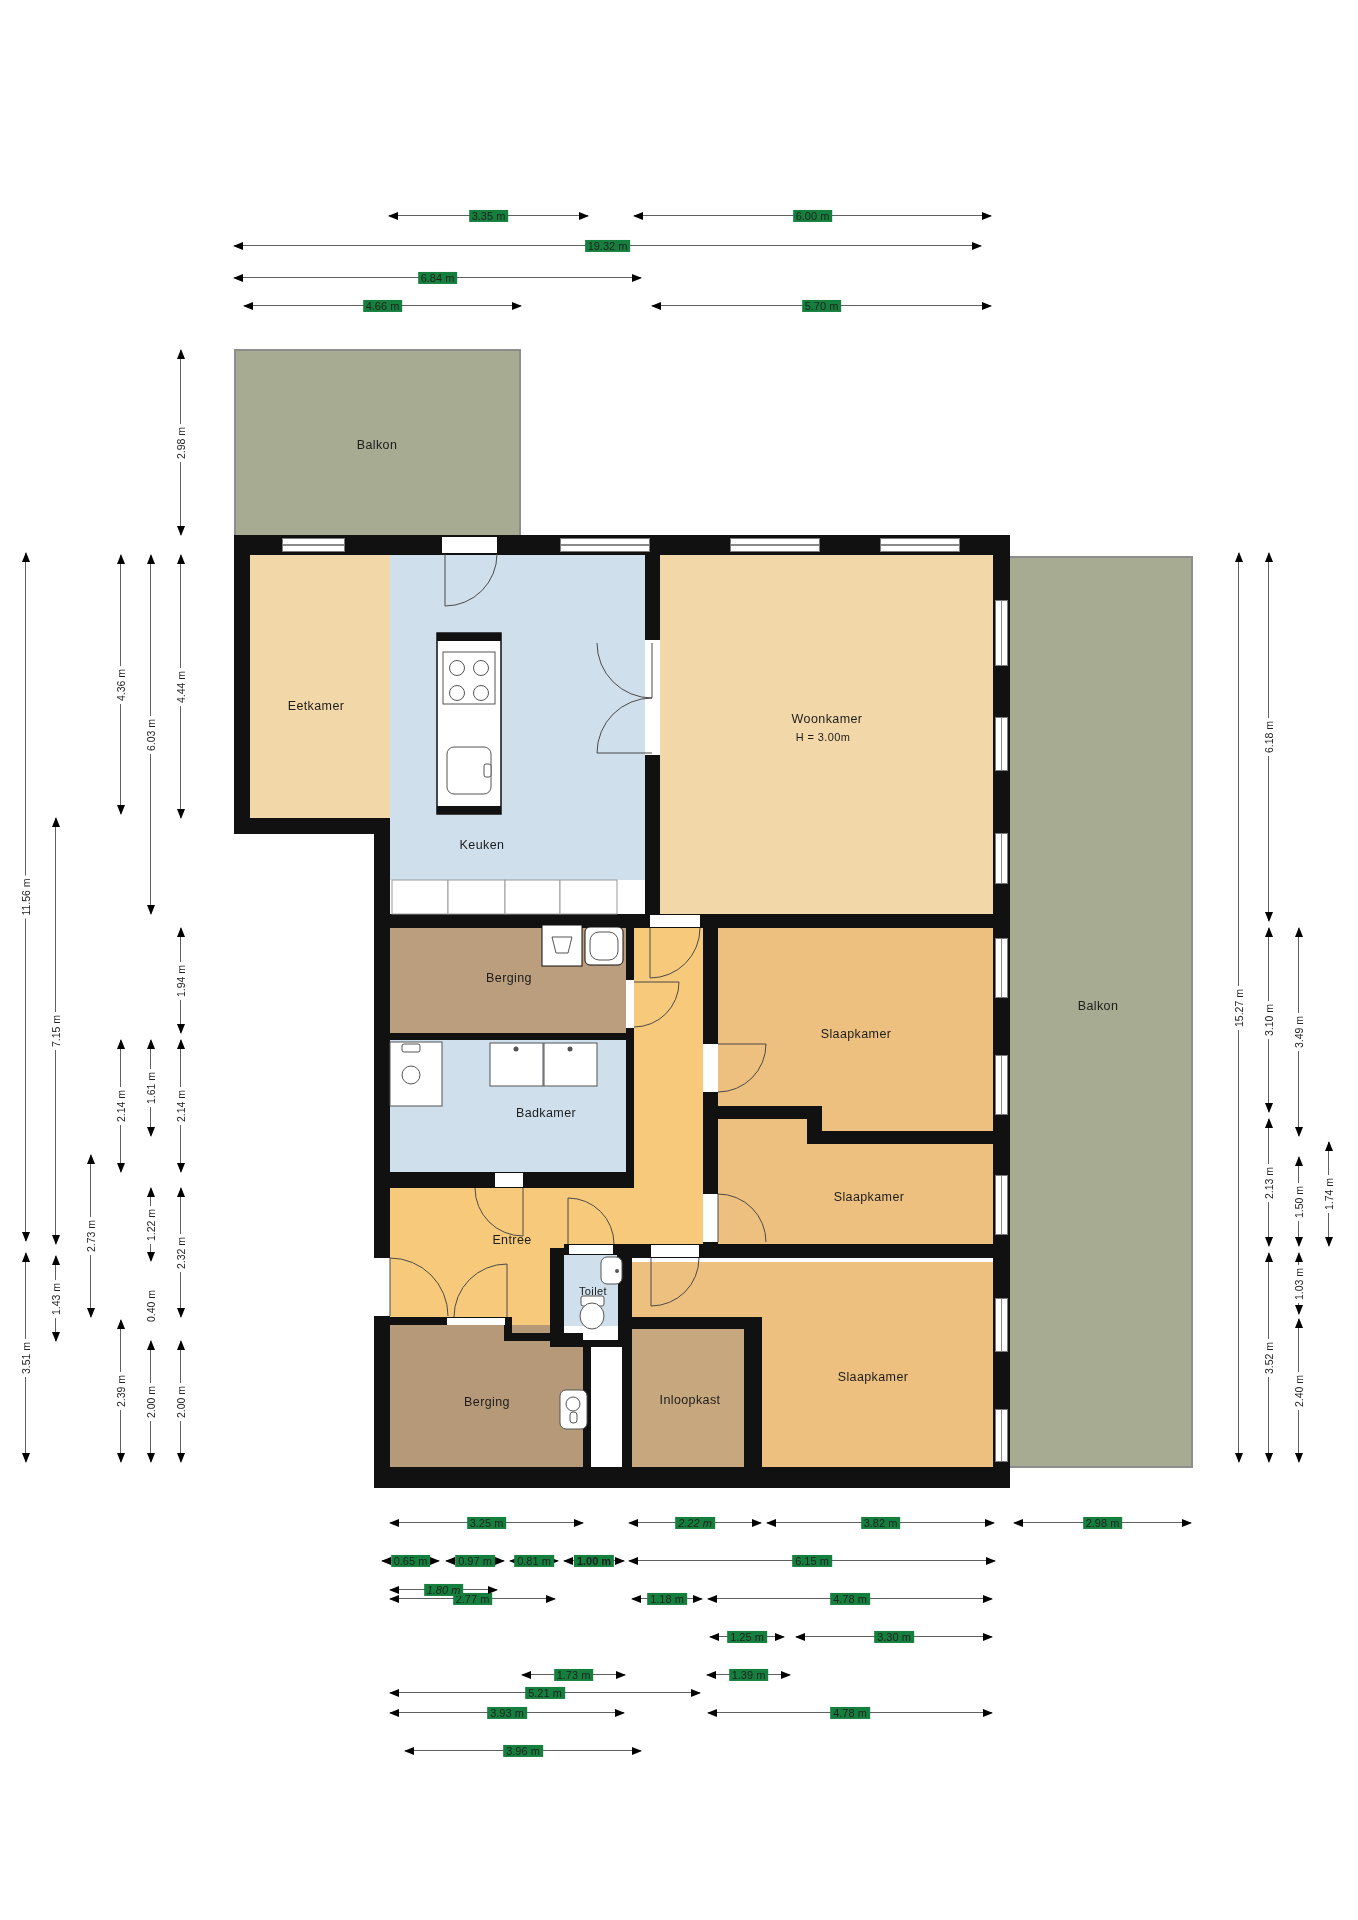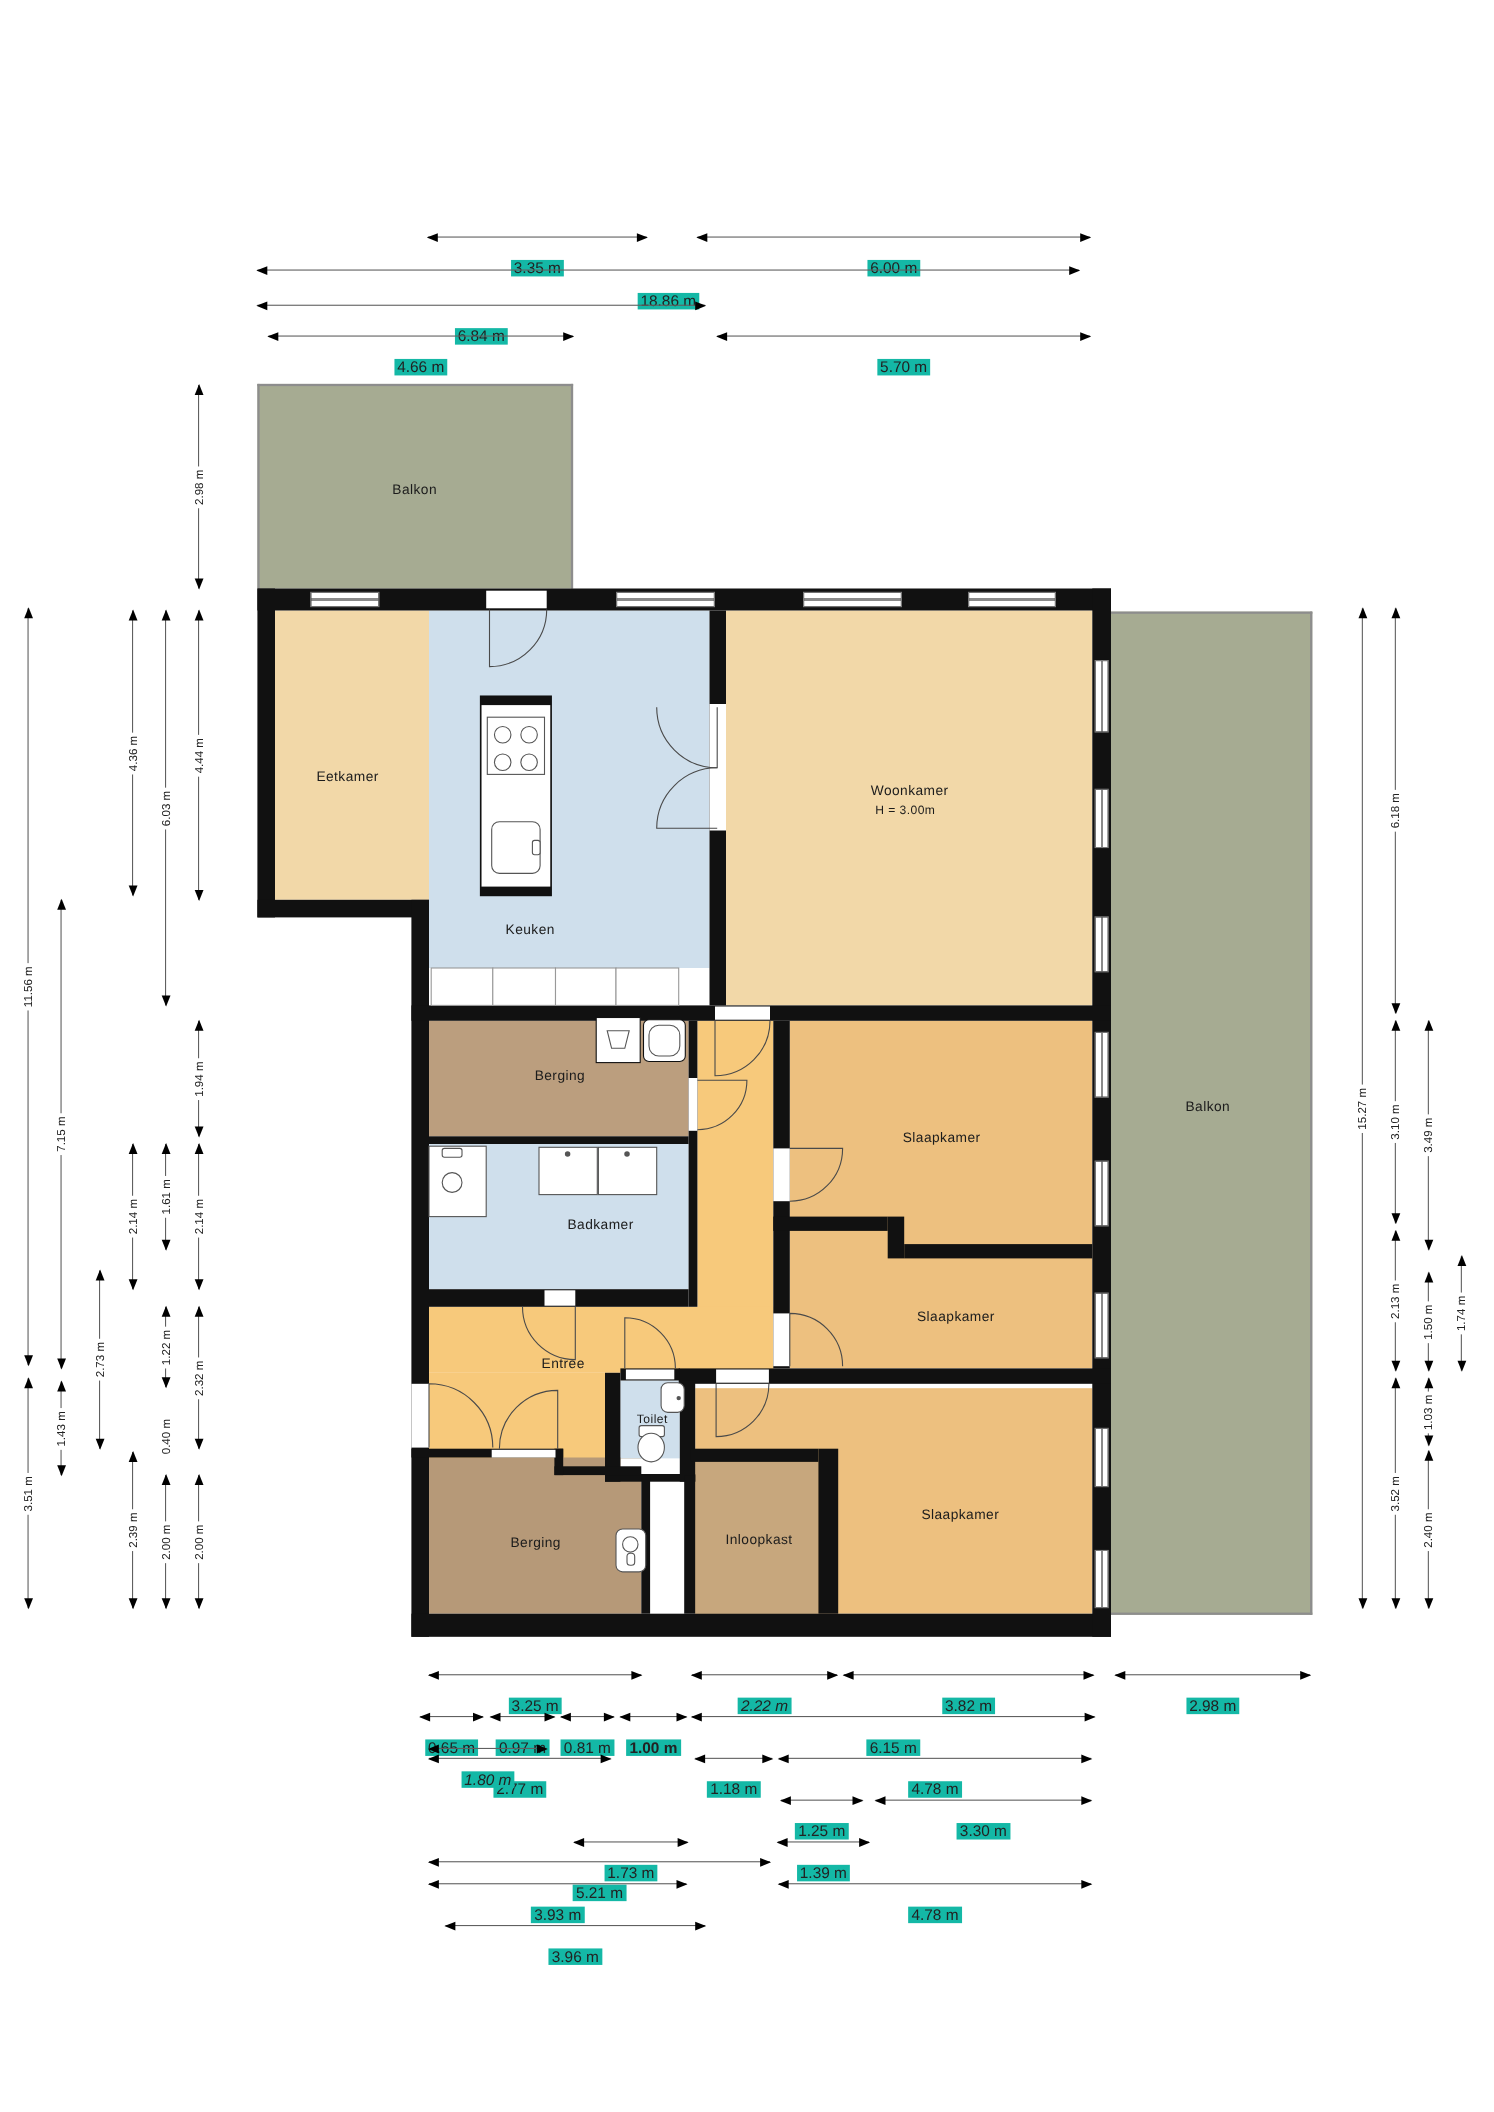--- a/index.html
+++ b/index.html
@@ -15,21 +15,21 @@
   .rail-r{border-top:2px solid #8d8d8d;border-right:2px solid #8d8d8d;border-bottom:2px solid #8d8d8d;box-sizing:border-box;}
   .rlabel{position:absolute;transform:translate(-50%,-50%);font-size:12.5px;color:#1c1c1c;
           letter-spacing:.4px;white-space:nowrap;}
   svg.ov{position:absolute;left:0;top:0;}
   .dim-h{position:absolute;border-top:1px solid #606060;}
   .dim-h .a1{position:absolute;left:-1px;top:-4.5px;width:0;height:0;
      border-top:4px solid transparent;border-bottom:4px solid transparent;border-right:10px solid #000;}
   .dim-h .a2{position:absolute;right:-1px;top:-4.5px;width:0;height:0;
      border-top:4px solid transparent;border-bottom:4px solid transparent;border-left:10px solid #000;}
   .dim-h .lab{position:absolute;left:50%;top:-0.5px;transform:translate(-50%,-50%);
-     background:#14b8a6;padding:0 3px;font-size:14px;color:#222;white-space:nowrap;line-height:1.1;margin-top:28px;}
+     background:#15803d;padding:0 3px;font-size:11px;color:#222;white-space:nowrap;line-height:1.1;}
   .dim-v{position:absolute;border-left:1px solid #606060;}
   .dim-v .a1{position:absolute;top:-1px;left:-4.5px;width:0;height:0;
      border-left:4px solid transparent;border-right:4px solid transparent;border-bottom:10px solid #000;}
   .dim-v .a2{position:absolute;bottom:-1px;left:-4.5px;width:0;height:0;
      border-left:4px solid transparent;border-right:4px solid transparent;border-top:10px solid #000;}
   .dim-v .lab{position:absolute;top:50%;left:0.5px;transform:translate(-50%,-50%) rotate(-90deg);
      background:#fff;padding:0 3px;font-size:10.5px;color:#222;white-space:nowrap;line-height:1.1;}
 </style>
 </head>
 <body>
@@ -179,21 +179,21 @@
         <span class="lab">3.35 m</span>
       </div>
       <div class="dim-h" style="left: 634px; top: 215px; width: 357px;">
         <span class="a1"></span>
         <span class="a2"></span>
         <span class="lab">6.00 m</span>
       </div>
       <div class="dim-h" style="left: 234px; top: 245px; width: 747px;">
         <span class="a1"></span>
         <span class="a2"></span>
-        <span class="lab">18.86 m</span>
+        <span class="lab">19.32 m</span>
       </div>
       <div class="dim-h" style="left: 234px; top: 277px; width: 407px;">
         <span class="a1"></span>
         <span class="a2"></span>
         <span class="lab">6.84 m</span>
       </div>
       <div class="dim-h" style="left: 244px; top: 305px; width: 277px;">
         <span class="a1"></span>
         <span class="a2"></span>
         <span class="lab">4.66 m</span>

